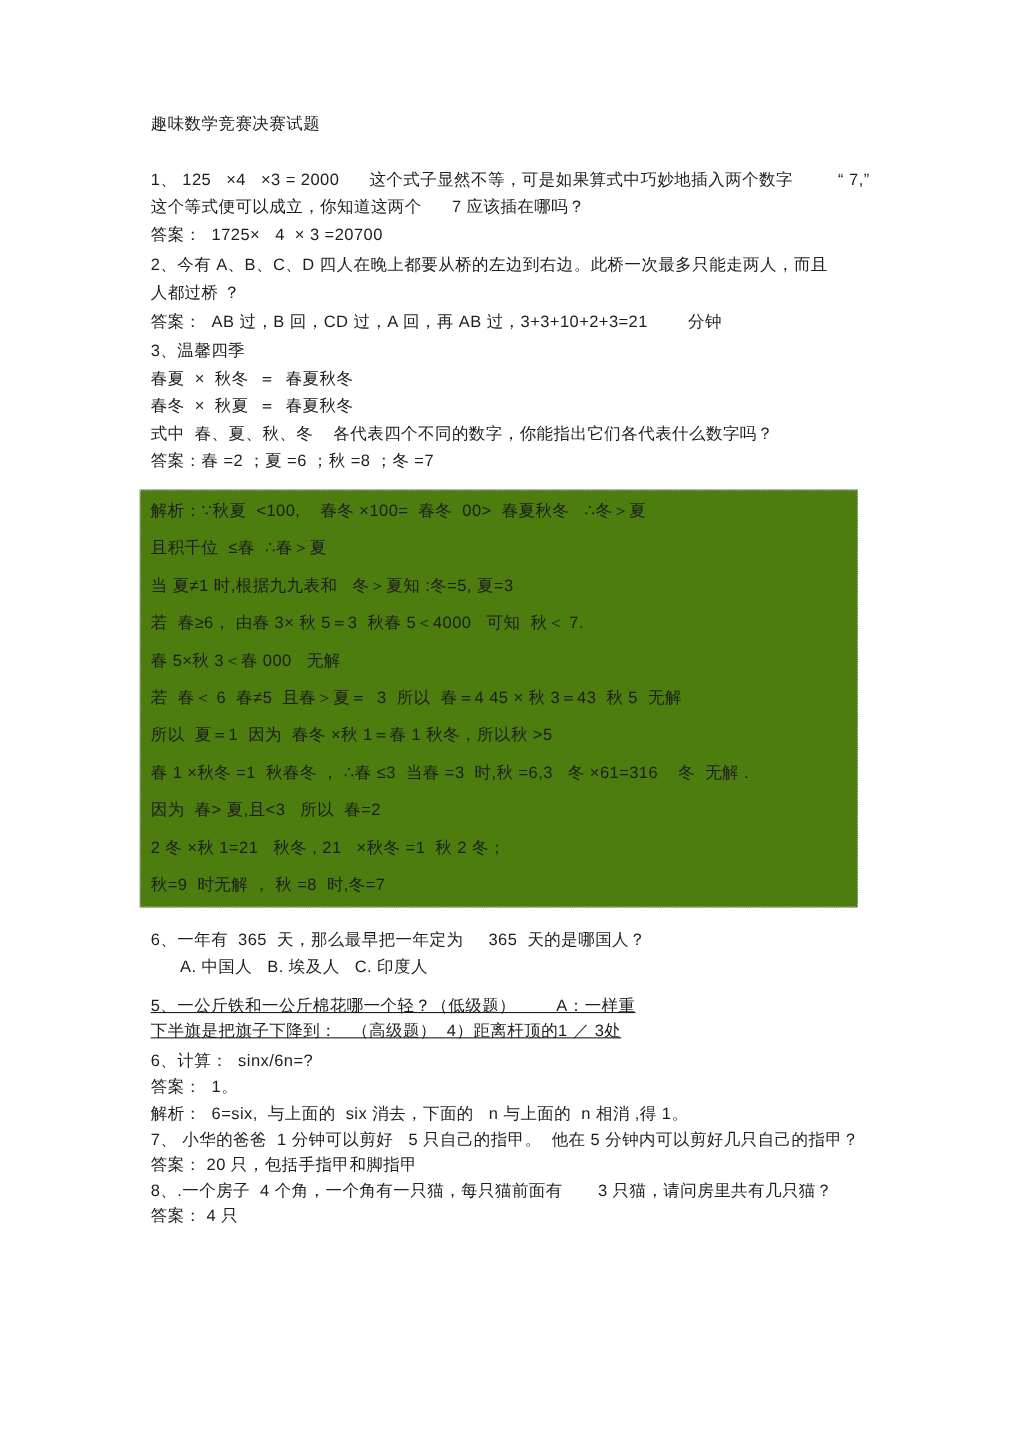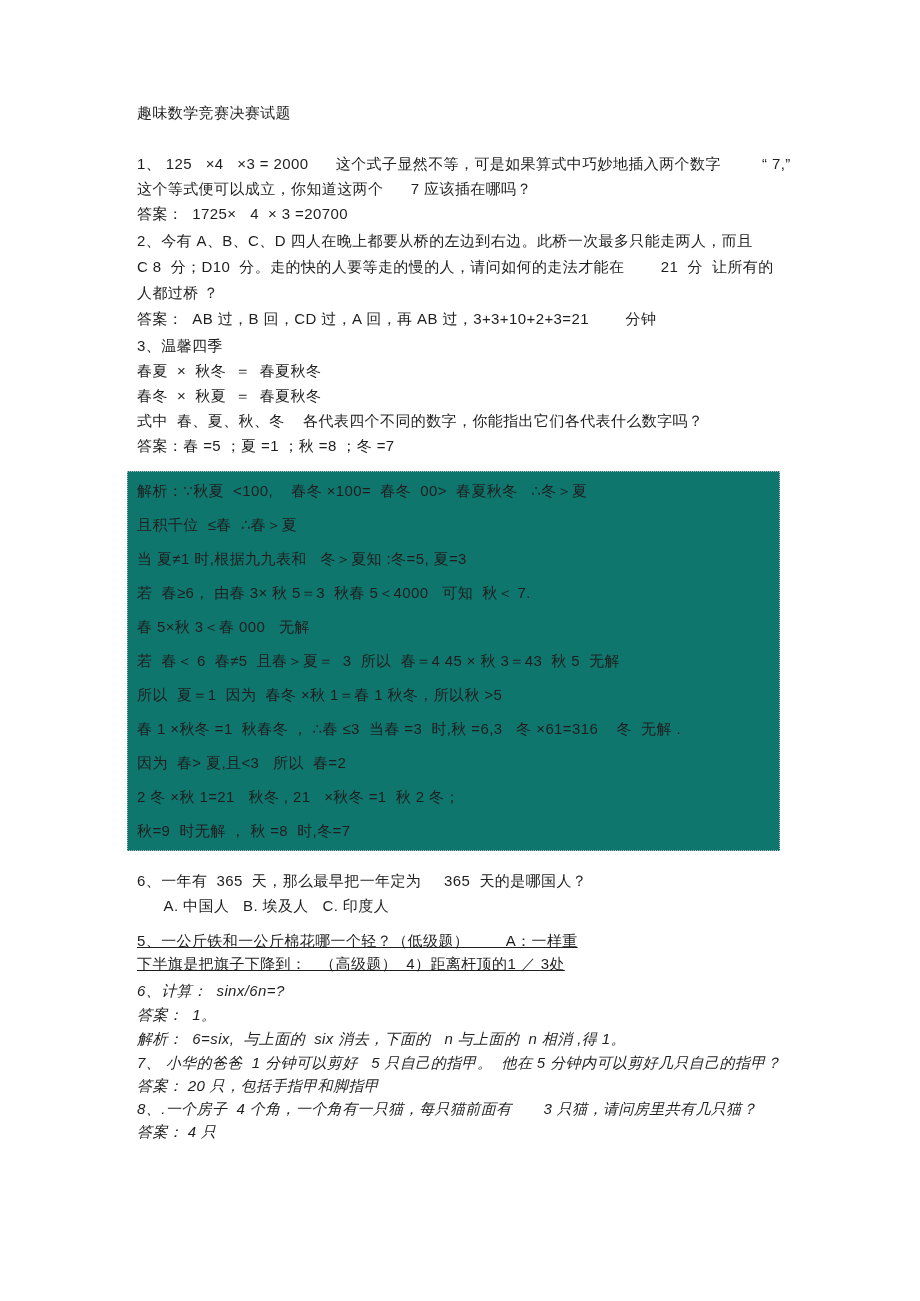--- a/index.html
+++ b/index.html
@@ -35,55 +35,54 @@
   .sec-title   { margin: 0 0 26px 0; }
   .sec-q1      { margin: 0 0 2px 0; }
   .sec-q2      { margin: 0 0 1px 0; }
   .sec-q3      { margin: 0 0 13px 0; }
   .analysis-box {
     box-sizing: border-box;
     width: 653px;
     margin: 0 0 17px -10px;
     padding: 2px 9px;
     border: 1px dotted #b3b8c2;
-    background: #0f766e;
+    background: #4d7c0f;
   }
   .sec-q4      { margin: 0 0 11px 0; }
   .q4-options  { }
   .sec-q5      { margin: 0 0 4px 0; text-decoration: underline; }
-  .sec-q6, .sec-q7, .sec-q8 { margin: 0; font-style: italic; }
+  .sec-q6, .sec-q7, .sec-q8 { margin: 0; }
 </style>
 </head>
 <body>
 
 <div class="page">
 
   <div class="sec-title">
     <div class="ln lh25">趣味数学竞赛决赛试题</div>
   </div>
 
   <div class="sec-q1">
     <div class="ln lh25">1、 125   ×4   ×3 = 2000      这个式子显然不等，可是如果算式中巧妙地插入两个数字         “ 7,”</div>
     <div class="ln lh25">这个等式便可以成立，你知道这两个      7 应该插在哪吗？</div>
     <div class="ln lh25">答案：  1725×   4  × 3 =20700</div>
   </div>
 
   <div class="sec-q2">
     <div class="ln lh26">2、今有 A、B、C、D 四人在晚上都要从桥的左边到右边。此桥一次最多只能走两人，而且</div>
-    <div class="ln lh26">C 8  分；D10  分。走的快的人要等走的慢的人，请问如何的走法才能在        21  分  让所有的</div>
     <div class="ln lh26">人都过桥 ？</div>
     <div class="ln lh26">答案：  AB 过，B 回，CD 过，A 回，再 AB 过，3+3+10+2+3=21        分钟</div>
   </div>
 
   <div class="sec-q3">
     <div class="ln lh25">3、温馨四季</div>
     <div class="ln lh25">春夏  ×  秋冬  ＝  春夏秋冬</div>
     <div class="ln lh25">春冬  ×  秋夏  ＝  春夏秋冬</div>
     <div class="ln lh25">式中  春、夏、秋、冬    各代表四个不同的数字，你能指出它们各代表什么数字吗？</div>
-    <div class="ln lh25">答案：春 =5 ；夏 =1 ；秋 =8 ；冬 =7</div>
+    <div class="ln lh25">答案：春 =2 ；夏 =6 ；秋 =8 ；冬 =7</div>
   </div>
 
   <div class="analysis-box">
     <div class="ln lh34">解析：∵秋夏  &lt;100,    春冬 ×100=  春冬  00&gt;  春夏秋冬   ∴冬＞夏</div>
     <div class="ln lh34">且积千位  ≤春  ∴春＞夏</div>
     <div class="ln lh34">当 夏≠1 时,根据九九表和   冬＞夏知 :冬=5, 夏=3</div>
     <div class="ln lh34">若  春≥6， 由春 3× 秋 5＝3  秋春 5＜4000   可知  秋＜ 7.</div>
     <div class="ln lh34">春 5×秋 3＜春 000   无解</div>
     <div class="ln lh34">若  春＜ 6  春≠5  且春＞夏＝  3  所以  春＝4 45 × 秋 3＝43  秋 5  无解</div>
     <div class="ln lh34">所以  夏＝1  因为  春冬 ×秋 1＝春 1 秋冬，所以秋 &gt;5</div>

